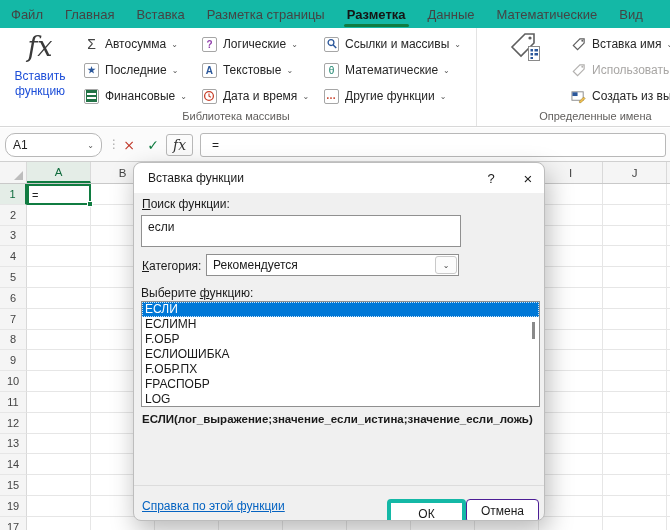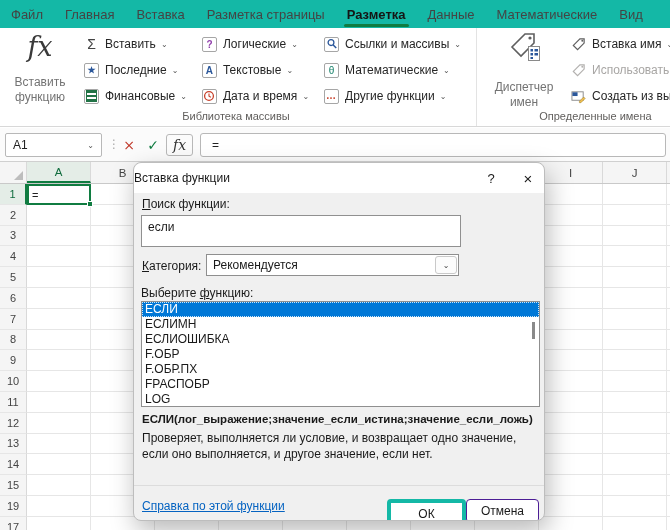--- a/index.html
+++ b/index.html
@@ -11,51 +11,51 @@
   .tab.active{font-weight:700;color:#151515}
   .tab.active::after{content:"";position:absolute;left:8px;right:8px;bottom:1px;height:3px;background:#107C41;border-radius:2px}
   
   .ribbon{position:absolute;top:28px;left:0;right:0;height:99px;background:#fff;border-bottom:1px solid #D8D8D8;display:flex;padding-left:4px;box-sizing:border-box}
   .rgroup{display:flex;flex-direction:column;height:98px}
   .rgroup.divided{border-left:1px solid #E3E3E3;margin-left:8px;padding-left:8px}
   .rcontent{flex:1;display:flex;align-items:flex-start}
   .rgroup-label{height:16px;font-size:11px;color:#605E5C;text-align:center;line-height:13px;white-space:nowrap}
   .bigbtn{width:72px;display:flex;flex-direction:column;align-items:center;padding-top:3px}
   .fxglyph{font-family:"DejaVu Serif",serif;font-style:italic;font-size:27px;color:#3A3A3A;line-height:32px}
-  .bigbtn-label{font-size:12px;color:#737373;text-align:center;line-height:15px;margin-top:12px}
+  .bigbtn-label{font-size:12px;color:#1d4ed8;text-align:center;line-height:15px;margin-top:6px}
   .btncol{display:flex;flex-direction:column;padding-top:3px}
   .rbtn{display:flex;align-items:center;height:26px;padding:0 7px;font-size:12px;color:#262626;white-space:nowrap}
   .rbtn.disabled{color:#A8A6A4}
   .ricon{width:17px;height:17px;display:flex;align-items:center;justify-content:center;margin-right:5px;flex:none}
   .iconbox{width:15px;height:15px;border:1px solid #A6A6A6;border-radius:2px;background:#fff;display:flex;align-items:center;justify-content:center;font-size:10px;font-weight:700;box-sizing:border-box}
   .chev{font-family:"DejaVu Sans",sans-serif;font-size:8px;color:#555;margin-left:5px}
   
   .fbar{position:absolute;top:128px;left:0;right:0;height:34px;background:#FBFBFB;border-bottom:1px solid #D0D0D0;box-sizing:border-box}
-  .namebox{position:absolute;left:5px;top:5px;width:97px;height:24px;background:#fff;border:1px solid #B8B8B8;border-radius:2px;display:flex;align-items:center;font-size:12px;color:#222;padding:0 7px;box-sizing:border-box}
+  .namebox{position:absolute;left:5px;top:5px;width:97px;height:24px;background:#fff;border:1px solid #B8B8B8;border-radius:10px;display:flex;align-items:center;font-size:12px;color:#222;padding:0 7px;box-sizing:border-box}
   .nb-chev{margin-left:auto;font-family:"DejaVu Sans",sans-serif;font-size:8px;color:#555}
   .fbar-sep{position:absolute;left:108px;top:9px;color:#ABABAB;font-family:"DejaVu Sans",sans-serif;font-size:12px}
   .fbtn{position:absolute;top:6px;width:22px;height:22px;display:flex;align-items:center;justify-content:center;font-family:"DejaVu Sans",sans-serif;font-size:14px}
   .fx-btn{left:166px;width:27px;border:1px solid #B8B8B8;border-radius:3px;font-family:"DejaVu Serif",serif;font-style:italic;font-size:14px;color:#333;box-sizing:border-box}
   .ffield{position:absolute;left:200px;right:4px;top:5px;height:24px;background:#fff;border:1px solid #B8B8B8;border-radius:3px;font-size:12px;color:#222;display:flex;align-items:center;padding:0 11px;box-sizing:border-box}
   
   .grid{position:absolute;top:162px;left:0;right:0;bottom:0;background:#fff}
   .ghead{display:flex;height:22px;background:#F5F5F5;border-bottom:1px solid #C9C9C9;box-sizing:border-box}
   .gcorner{width:27px;flex:none;border-right:1px solid #D9D9D9;position:relative;box-sizing:border-box}
   .gcorner::after{content:"";position:absolute;right:3px;bottom:3px;border-style:solid;border-width:0 0 9px 9px;border-color:transparent transparent #BDBDBD transparent}
   .ghcell{width:64px;flex:none;display:flex;align-items:center;justify-content:center;font-size:11.5px;color:#444;border-right:1px solid #D9D9D9;box-sizing:border-box}
   .ghcell.sel{background:#E4EDE7;color:#0E6B3C;border-bottom:2px solid #107C41}
   .grow{display:flex;height:20.8px;box-sizing:border-box}
   .grhead{width:27px;flex:none;background:#F5F5F5;border-right:1px solid #D9D9D9;border-bottom:1px solid #E6E6E6;display:flex;align-items:center;justify-content:center;font-size:11px;color:#444;box-sizing:border-box}
   .grhead.sel{background:#E4EDE7;color:#0E6B3C;border-right:2px solid #107C41}
   .gcell{width:64px;flex:none;border-right:1px solid #E6E6E6;border-bottom:1px solid #E6E6E6;box-sizing:border-box}
   .a1{position:absolute;left:27px;top:22px;width:64px;height:21px;border:2px solid #107C41;background:#fff;font-size:11px;color:#222;display:flex;align-items:center;padding-left:3px;box-sizing:border-box}
   .a1 .handle{position:absolute;right:-4px;bottom:-4px;width:6px;height:6px;background:#107C41;border:1px solid #fff;box-sizing:border-box}
   
   .dialog{position:absolute;left:133px;top:162px;width:412px;height:359px;background:#F0F0F0;border:1px solid #BDBDBD;border-radius:8px;box-shadow:3px 10px 26px rgba(0,0,0,.28);font-size:12px;color:#1a1a1a;box-sizing:border-box;overflow:hidden;z-index:10}
-  .dtitle{height:30px;background:#fff;display:flex;align-items:center;border-radius:8px 8px 0 0}
+  .dtitle{height:30px;background:#fff;display:flex;align-items:center;padding-left:14px;border-radius:8px 8px 0 0}
   .dhelp{position:absolute;top:6px;left:348px;width:18px;height:18px;display:flex;align-items:center;justify-content:center;font-size:13px;color:#1a1a1a}
   .dclose{position:absolute;top:5px;left:384px;width:20px;height:20px;display:flex;align-items:center;justify-content:center;font-size:15px;color:#1a1a1a}
   .dlabel{position:absolute;white-space:nowrap}
   .u{text-decoration:underline}
   .dinput{position:absolute;left:7px;top:52px;width:320px;height:32px;background:#fff;border:1px solid #909090;padding:4px 6px;box-sizing:border-box}
   .dfind{position:absolute;left:336px;top:53px;width:70px;height:27px;background:#fff;border:1px solid #BDBDBD;border-radius:4px;display:flex;align-items:center;justify-content:center}
   .dcombo{position:absolute;left:72px;top:91px;width:253px;height:22px;background:#fff;border:1px solid #8F8F8F;display:flex;align-items:center;padding-left:6px;box-sizing:border-box}
   .combo-chev{position:absolute;right:1px;top:1px;bottom:1px;width:20px;border:1px solid #C9C9C9;border-radius:3px;background:#FCFCFC;display:flex;align-items:center;justify-content:center;font-family:"DejaVu Sans",sans-serif;font-size:8px;color:#444}
   .dlist{position:absolute;left:7px;top:138px;width:399px;height:106px;background:#fff;border:1px solid #8F8F8F;overflow:hidden;box-sizing:border-box}
   .ditem{height:15px;line-height:15px;padding-left:3px;white-space:nowrap}
@@ -88,21 +88,21 @@
     <div class="rcontent">
       <div class="bigbtn">
         <div class="fxglyph">fx</div>
         <div class="bigbtn-label">Вставить функцию</div>
       </div>
       <div class="btncol" id="libcol0">
           <div class="rbtn">
             <span class="ricon">
               <span style="font-size:14px;color:#444">Σ</span>
             </span>
-            <span>Вставить</span>
+            <span>Автосумма</span>
             <span class="chev">⌄</span>
           </div>
           <div class="rbtn">
             <span class="ricon">
               <span class="iconbox" style="color:#2B579A;font-size:9px">★</span>
             </span>
             <span>Последние</span>
             <span class="chev">⌄</span>
           </div>
           <div class="rbtn">
@@ -180,21 +180,20 @@
         <span><svg width="34" height="33" viewBox="0 0 34 33">
               <path d="M18 3h9v9L14 25l-9-9z" fill="#fff" stroke="#5F5F5F" stroke-width="1.6"></path>
               <circle cx="23" cy="7" r="1.6" fill="#5F5F5F"></circle>
               <rect x="21.5" y="15.5" width="11" height="14" fill="#fff" stroke="#8A8A8A"></rect>
               <rect x="23.5" y="18" width="2.5" height="2.5" fill="#2B579A"></rect>
               <rect x="27.5" y="18" width="3.5" height="2.5" fill="#2B579A"></rect>
               <rect x="23.5" y="22" width="2.5" height="2.5" fill="#2B579A"></rect>
               <rect x="27.5" y="22" width="3.5" height="2.5" fill="#2B579A"></rect>
               <rect x="23.5" y="26" width="2.5" height="2" fill="#2B579A"></rect>
             </svg></span>
-        <div class="bigbtn-label">Диспетчер имен</div>
       </div>
       <div class="btncol" id="namescol">
           <div class="rbtn">
             <span class="ricon">
               <svg width="15" height="15" viewBox="0 0 16 16">
                 <path d="M9.5 2H14v4.5L7 13.5 2.5 9z" fill="none" stroke="#5F5F5F" stroke-width="1.3"></path>
                 <circle cx="12" cy="4" r="1" fill="#5F5F5F"></circle>
               </svg>
             </span>
             <span>Вставка имя</span>
@@ -512,26 +511,25 @@
   <div class="dcombo">
     <span>Рекомендуется</span>
     <span class="combo-chev">⌄</span>
   </div>
 
   <div class="dlabel" style="left:7px;top:123px"><span>Выберите </span><span class="u">ф</span><span>ункцию:</span></div>
   <div class="dlist" id="funclist">
     <div class="dscroll"></div>
   <div class="ditem sel">ЕСЛИ</div>
       <div class="ditem">ЕСЛИМН</div>
+      <div class="ditem">F.ОБР</div>
       <div class="ditem">ЕСЛИОШИБКА</div>
-      <div class="ditem">F.ОБР</div>
       <div class="ditem">F.ОБР.ПХ</div>
       <div class="ditem">FРАСПОБР</div>
       <div class="ditem">LOG</div>
     </div>
 
   <div class="dsig">ЕСЛИ(лог_выражение;значение_если_истина;значение_если_ложь)</div>
-  <div class="ddesc">Проверяет, выполняется ли условие, и возвращает одно значение, если оно выполняется, и другое значение, если нет.</div>
   <div class="dsep"></div>
   <div class="dlink">Справка по этой функции</div>
   <div class="dbtn dok">ОК</div>
   <div class="dbtn dcancel">Отмена</div>
 </div>
 
 </body></html>

